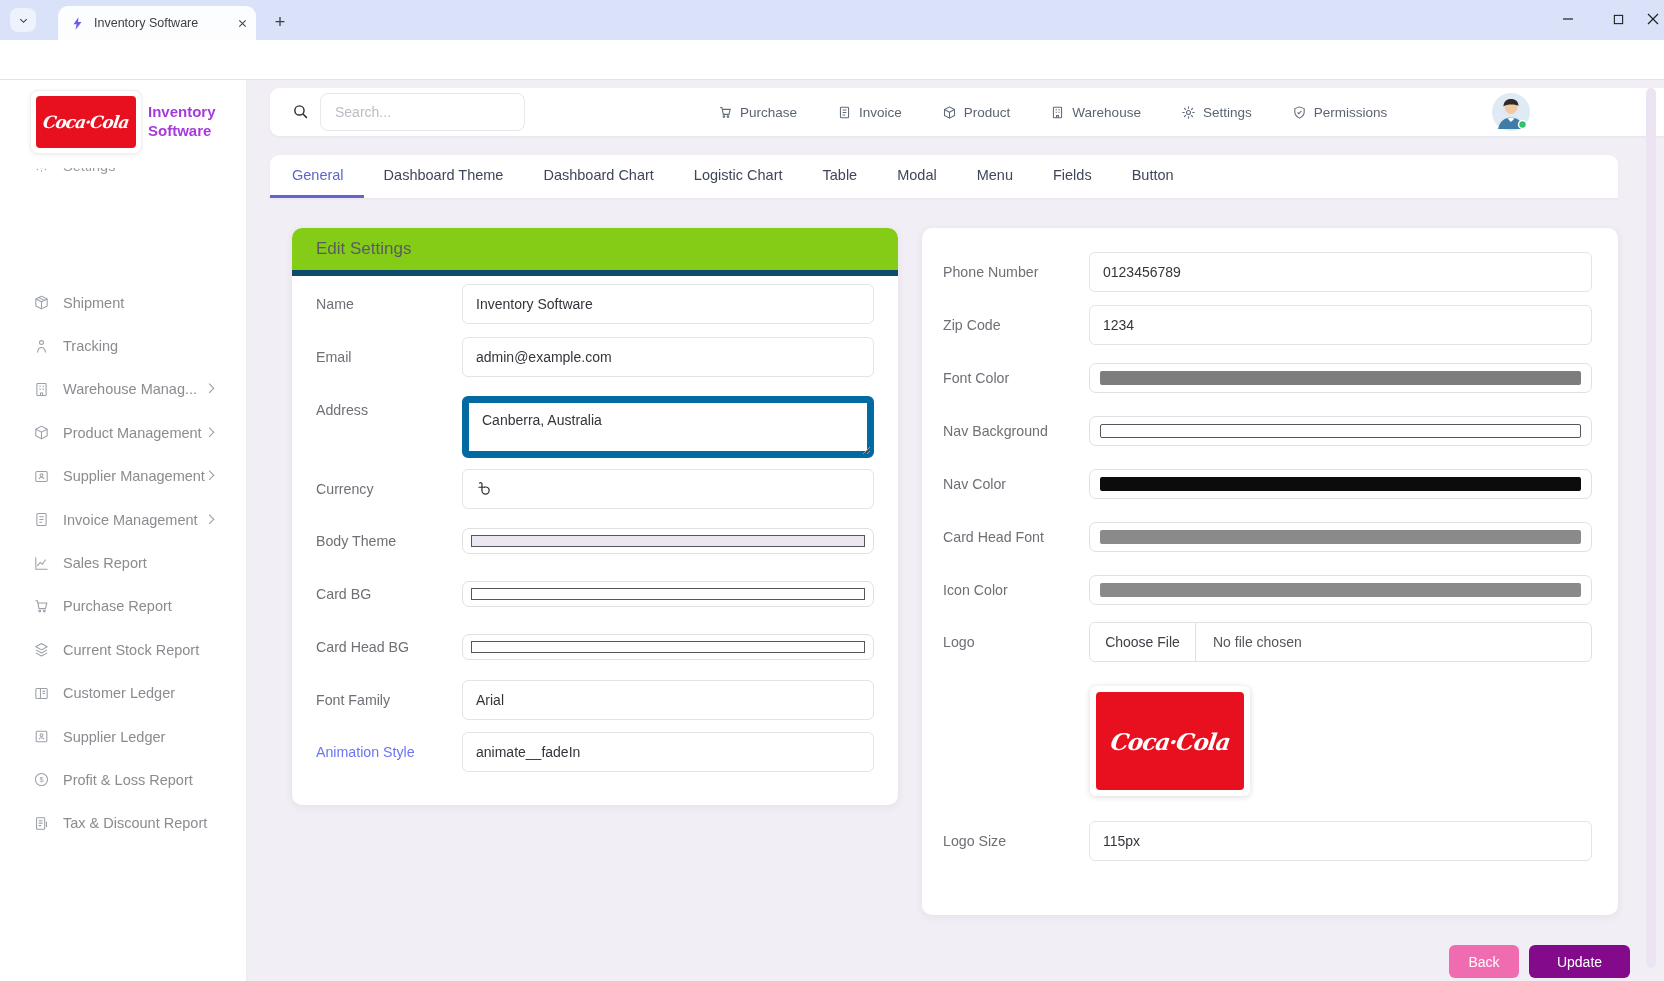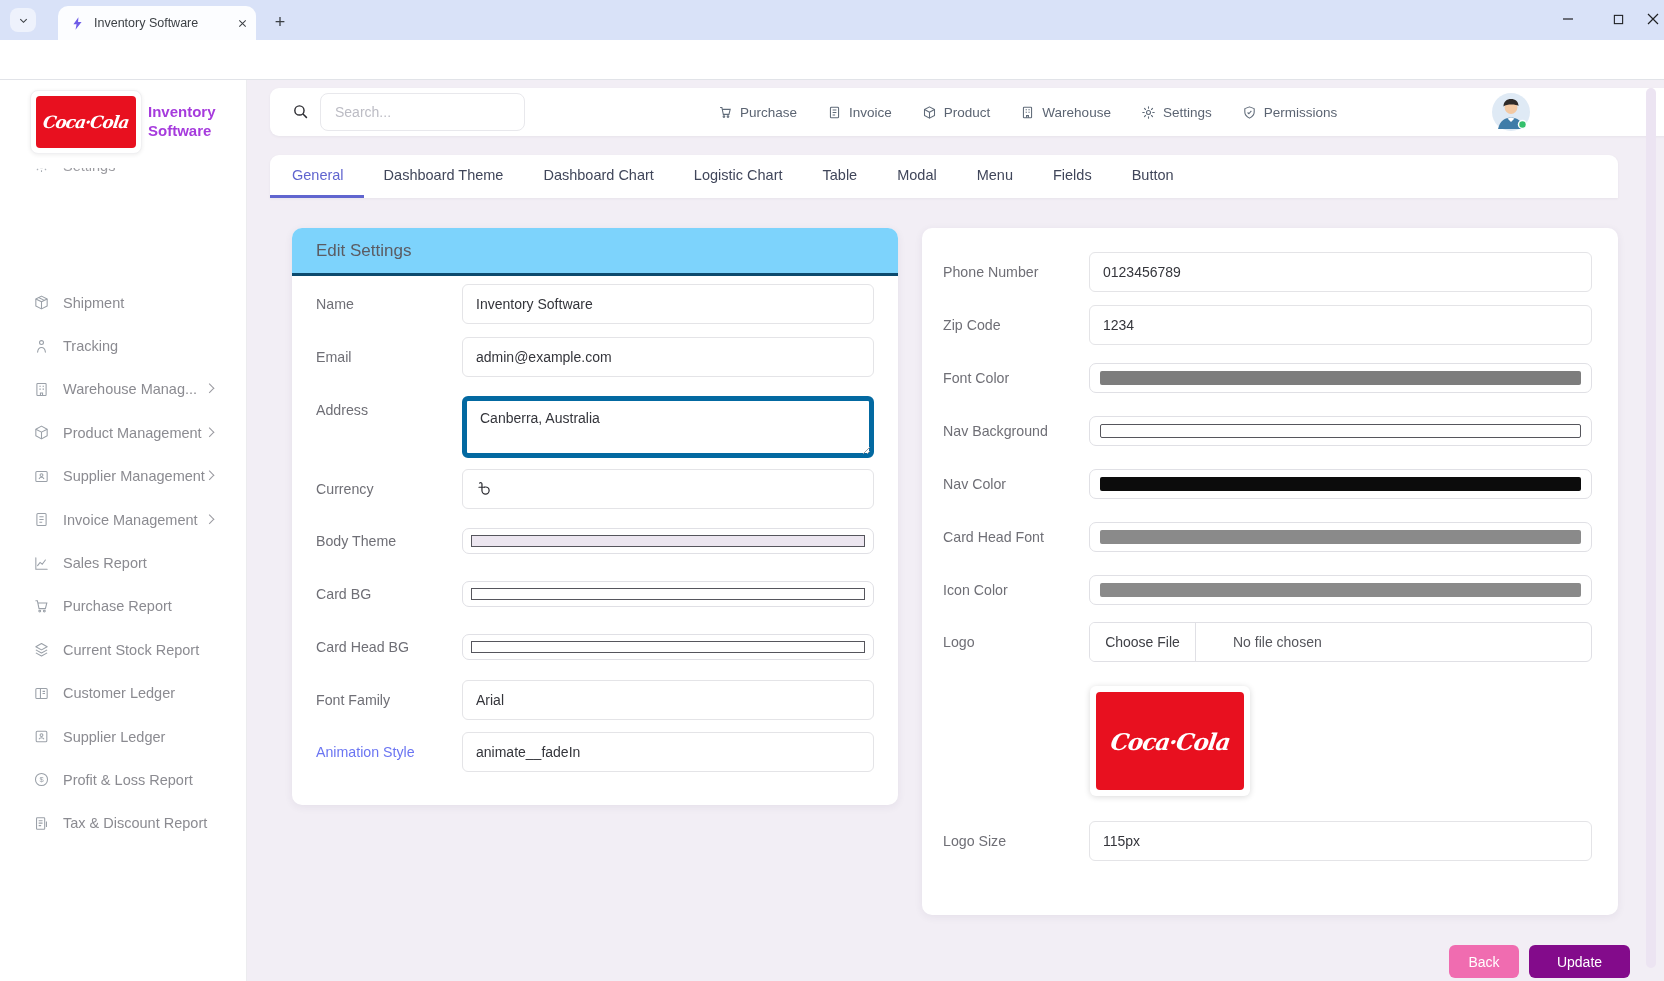--- a/index.html
+++ b/index.html
@@ -36,42 +36,42 @@
   .side-item { height:43.4px; display:flex; align-items:center; padding-left:33px; cursor:pointer; position:relative; }
   .side-item .sicon { width:17px; height:17px; display:flex; align-items:center; justify-content:center; }
   .side-item .slabel { margin-left:13px; font-size:14.5px; color:#8b8b91; white-space:nowrap; }
   .chev { position:absolute; right:34px; top:50%; width:7px; height:7px; border-top:1.6px solid #9a9aa0; border-right:1.6px solid #9a9aa0; transform:translateY(-60%) rotate(45deg); }
 
   
   #headerbar { position:absolute; top:8px; left:270px; width:1436px; height:48px; background:#fff; border-radius:9px; box-shadow:0 1px 3px rgba(40,30,60,.05); }
   #search-ic { position:absolute; left:22px; top:15px; }
   #search-input { position:absolute; left:50px; top:5px; width:205px; height:38px; border:1px solid #e8e8ec; border-radius:8px; padding:0 14px; font-size:14px; color:#3c3c42; font-family:inherit; outline:none; }
   #search-input::placeholder { color:#bcbcc4; }
-  #topnav { position:absolute; left:448px; top:0; height:48px; display:flex; align-items:center; gap:30px; }
+  #topnav { position:absolute; left:448px; top:0; height:48px; display:flex; align-items:center; gap:40px; }
   .topnav-item { display:flex; align-items:center; gap:7px; font-size:13.5px; color:#5b6472; cursor:pointer; white-space:nowrap; }
   #header-avatar { position:absolute; left:1222px; top:5px; width:38px; height:38px; cursor:pointer; }
 
   
   #tabbar { position:absolute; top:75px; left:270px; width:1348px; height:43px; background:#fff; border-radius:9px 9px 0 0; box-shadow:0 1px 3px rgba(40,30,60,.05); display:flex; }
   .tab-item { padding:0 20px; line-height:40px; font-size:14.5px; color:#40465a; cursor:pointer; border-bottom:3px solid transparent; white-space:nowrap; }
   .tab-item:first-child { padding-left:22px; }
   .tab-item.active { border-bottom-color:currentColor; font-weight:400; }
 
   
   .card { position:absolute; background:#fff; border-radius:10px; box-shadow:0 2px 8px rgba(60,40,90,.07); }
   #card-left  { top:148px; left:292px; width:606px; height:577px; }
   #card-right { top:148px; left:922px; width:696px; height:687px; }
-  #card-left-head { height:48px; background:#7dd3fc; border-bottom:3px solid #0c4a6e; border-radius:10px 10px 0 0; display:flex; align-items:center; padding-left:24px; }
+  #card-left-head { height:48px; background:#84cc16; border-bottom:6px solid #0c4a6e; border-radius:10px 10px 0 0; display:flex; align-items:center; padding-left:24px; }
   #card-left-head span { font-size:17px; color:#5b5c63; }
   .flabel { position:absolute; left:24px; height:20px; line-height:20px; font-size:14.2px; color:#6f6f76; white-space:nowrap; }
   #card-right .flabel { left:21px; }
   .tinput { position:absolute; height:40px; border:1px solid #e4e4e7; border-radius:6px; background:#fff; padding:0 13px; font-size:14px; color:#34353b; font-family:inherit; outline:none; }
   #card-left .tinput { left:170px; width:412px; }
   #card-right .tinput { left:167px; width:503px; }
-  .tarea { position:absolute; left:170px; width:412px; height:62px; border:5px solid #0369a1; border-radius:6px; padding:9px 13px; font-size:14px; color:#34353b; font-family:inherit; resize:none; outline:none; }
+  .tarea { position:absolute; left:170px; width:412px; height:62px; border:7px solid #0369a1; border-radius:6px; padding:9px 13px; font-size:14px; color:#34353b; font-family:inherit; resize:none; outline:none; }
   .resize-grip { position:absolute; }
   .color-input { position:absolute; border:1px solid #e0e0e5; border-radius:7px; background:#fff; }
   #card-left .color-input { left:170px; width:412px; height:26px; }
   #card-right .color-input { left:167px; width:503px; height:30px; }
   #card-left .swatch { position:absolute; left:8px; right:8px; top:6px; height:12px; }
   #card-right .swatch { position:absolute; left:10px; right:10px; top:7px; height:14px; border-radius:2px; }
   .swatch.outlined { border:1px solid #55555c; }
   .curr-box { position:absolute; left:170px; width:412px; height:40px; border:1px solid #e4e4e7; border-radius:6px; display:flex; align-items:center; padding-left:13px; }
   .sr { font-size:0; position:absolute; opacity:0; }
   #file-input { position:absolute; left:167px; width:503px; height:40px; border:1px solid #e0e0e5; border-radius:6px; display:flex; align-items:stretch; overflow:hidden; cursor:pointer; }
@@ -518,21 +518,21 @@
       <div class="color-input" style="top:294px;">
         <div class="swatch" style="background: rgb(138, 138, 138);"></div>
       </div>
 
       <label class="flabel" style="top:352px;">Icon Color</label>
       <div class="color-input" style="top:347px;">
         <div class="swatch" style="background: rgb(138, 138, 138);"></div>
       </div>
 
       <label class="flabel" style="top:404px;">Logo</label>
-      <div id="file-input" style="top:394px;gap:20px;">
+      <div id="file-input" style="top:394px;">
         <div id="file-btn">Choose File</div>
         <div id="file-status">No file chosen</div>
       </div>
 
       <div id="logo-preview">
         <div id="logo-preview-red" class="cola-box" style="background: rgb(232, 16, 31);">
           <span class="cola-script" style="font-size:23px;">Coca·Cola</span>
         </div>
       </div>
 

